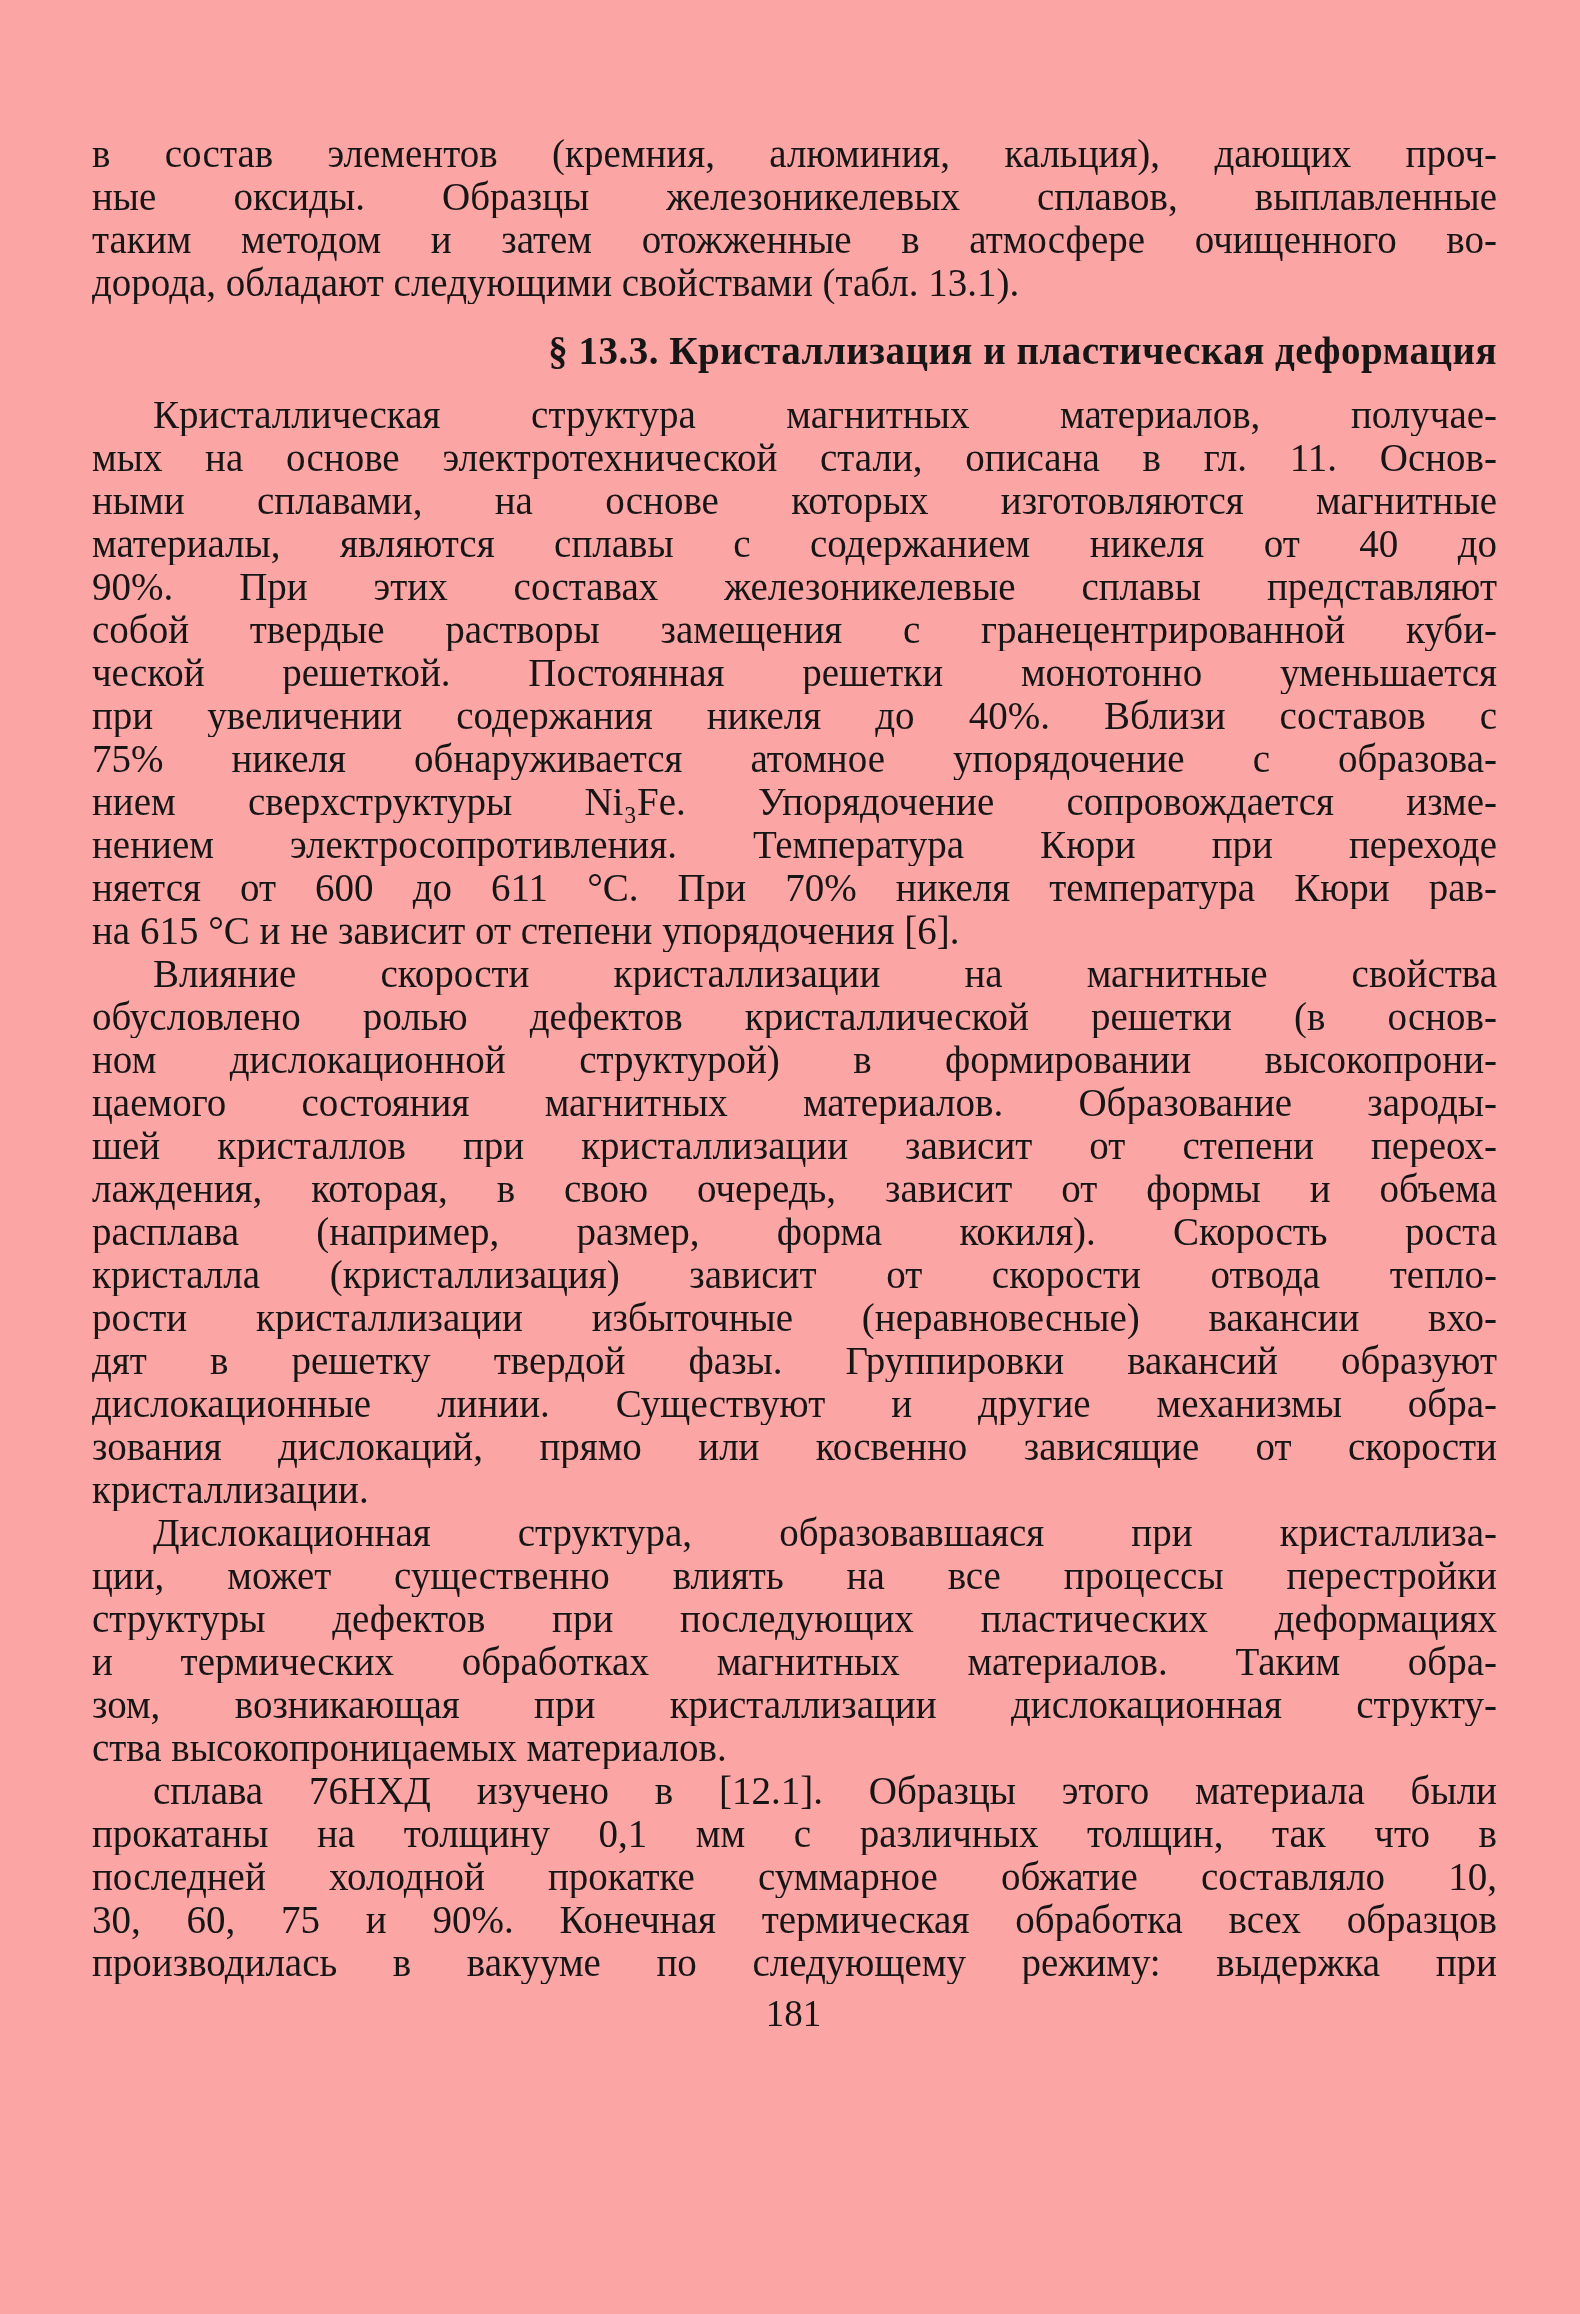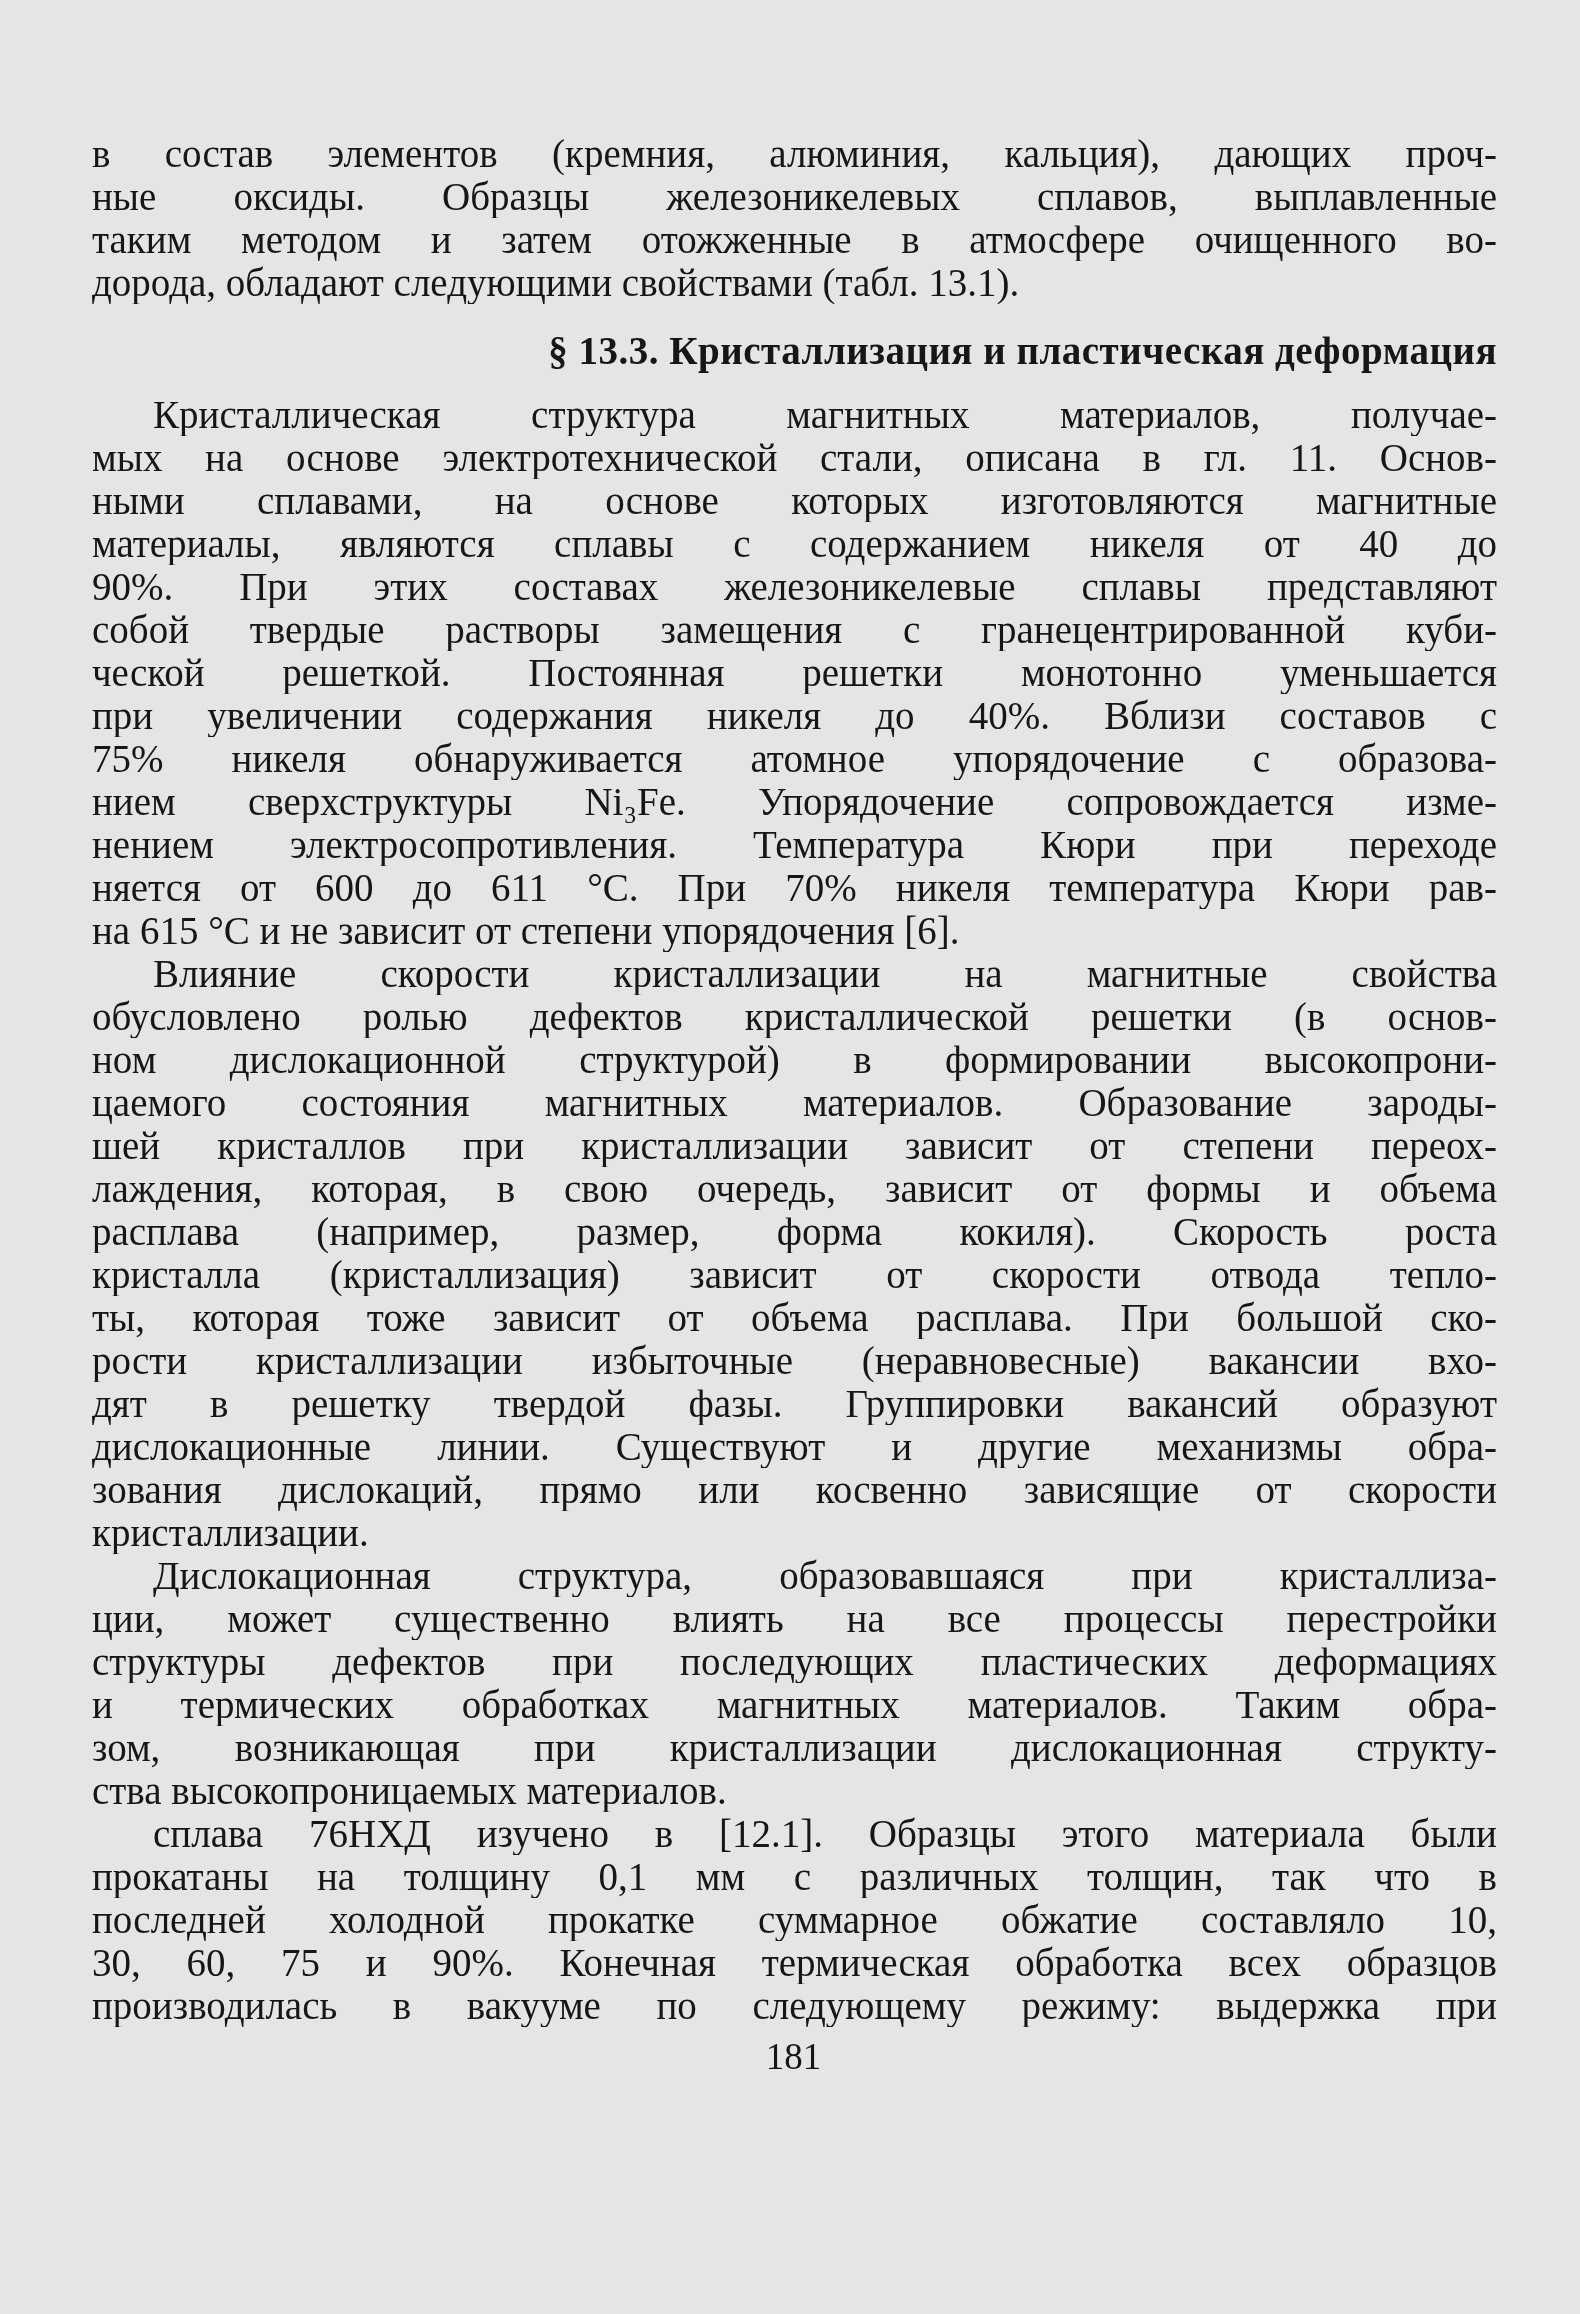--- a/index.html
+++ b/index.html
@@ -4,21 +4,21 @@
 <style>
   html, body {
     margin: 0;
     padding: 0;
     background: #ffffff;
   }
   .page {
     position: relative;
     width: 1580px;
     height: 2314px;
-    background: #e5e5e5;
+    background: #fca5a5;
     font-family: "Liberation Serif", "DejaVu Serif", serif;
     color: #161616;
     overflow: hidden;
   }
   .text-column {
     position: absolute;
     left: 92px;
     top: 132px;
     width: 1405px;
   }
@@ -89,21 +89,20 @@
         </div>
         <div class="para">
           <div class="line">Влияние скорости кристаллизации на магнитные свойства</div>
           <div class="line">обусловлено ролью дефектов кристаллической решетки (в основ-</div>
           <div class="line">ном дислокационной структурой) в формировании высокопрони-</div>
           <div class="line">цаемого состояния магнитных материалов. Образование зароды-</div>
           <div class="line">шей кристаллов при кристаллизации зависит от степени переох-</div>
           <div class="line">лаждения, которая, в свою очередь, зависит от формы и объема</div>
           <div class="line">расплава (например, размер, форма кокиля). Скорость роста</div>
           <div class="line">кристалла (кристаллизация) зависит от скорости отвода тепло-</div>
-          <div class="line">ты, которая тоже зависит от объема расплава. При большой ско-</div>
           <div class="line">рости кристаллизации избыточные (неравновесные) вакансии вхо-</div>
           <div class="line">дят в решетку твердой фазы. Группировки вакансий образуют</div>
           <div class="line">дислокационные линии. Существуют и другие механизмы обра-</div>
           <div class="line">зования дислокаций, прямо или косвенно зависящие от скорости</div>
           <div class="line last">кристаллизации.</div>
         </div>
         <div class="para">
           <div class="line">Дислокационная структура, образовавшаяся при кристаллиза-</div>
           <div class="line">ции, может существенно влиять на все процессы перестройки</div>
           <div class="line">структуры дефектов при последующих пластических деформациях</div>

